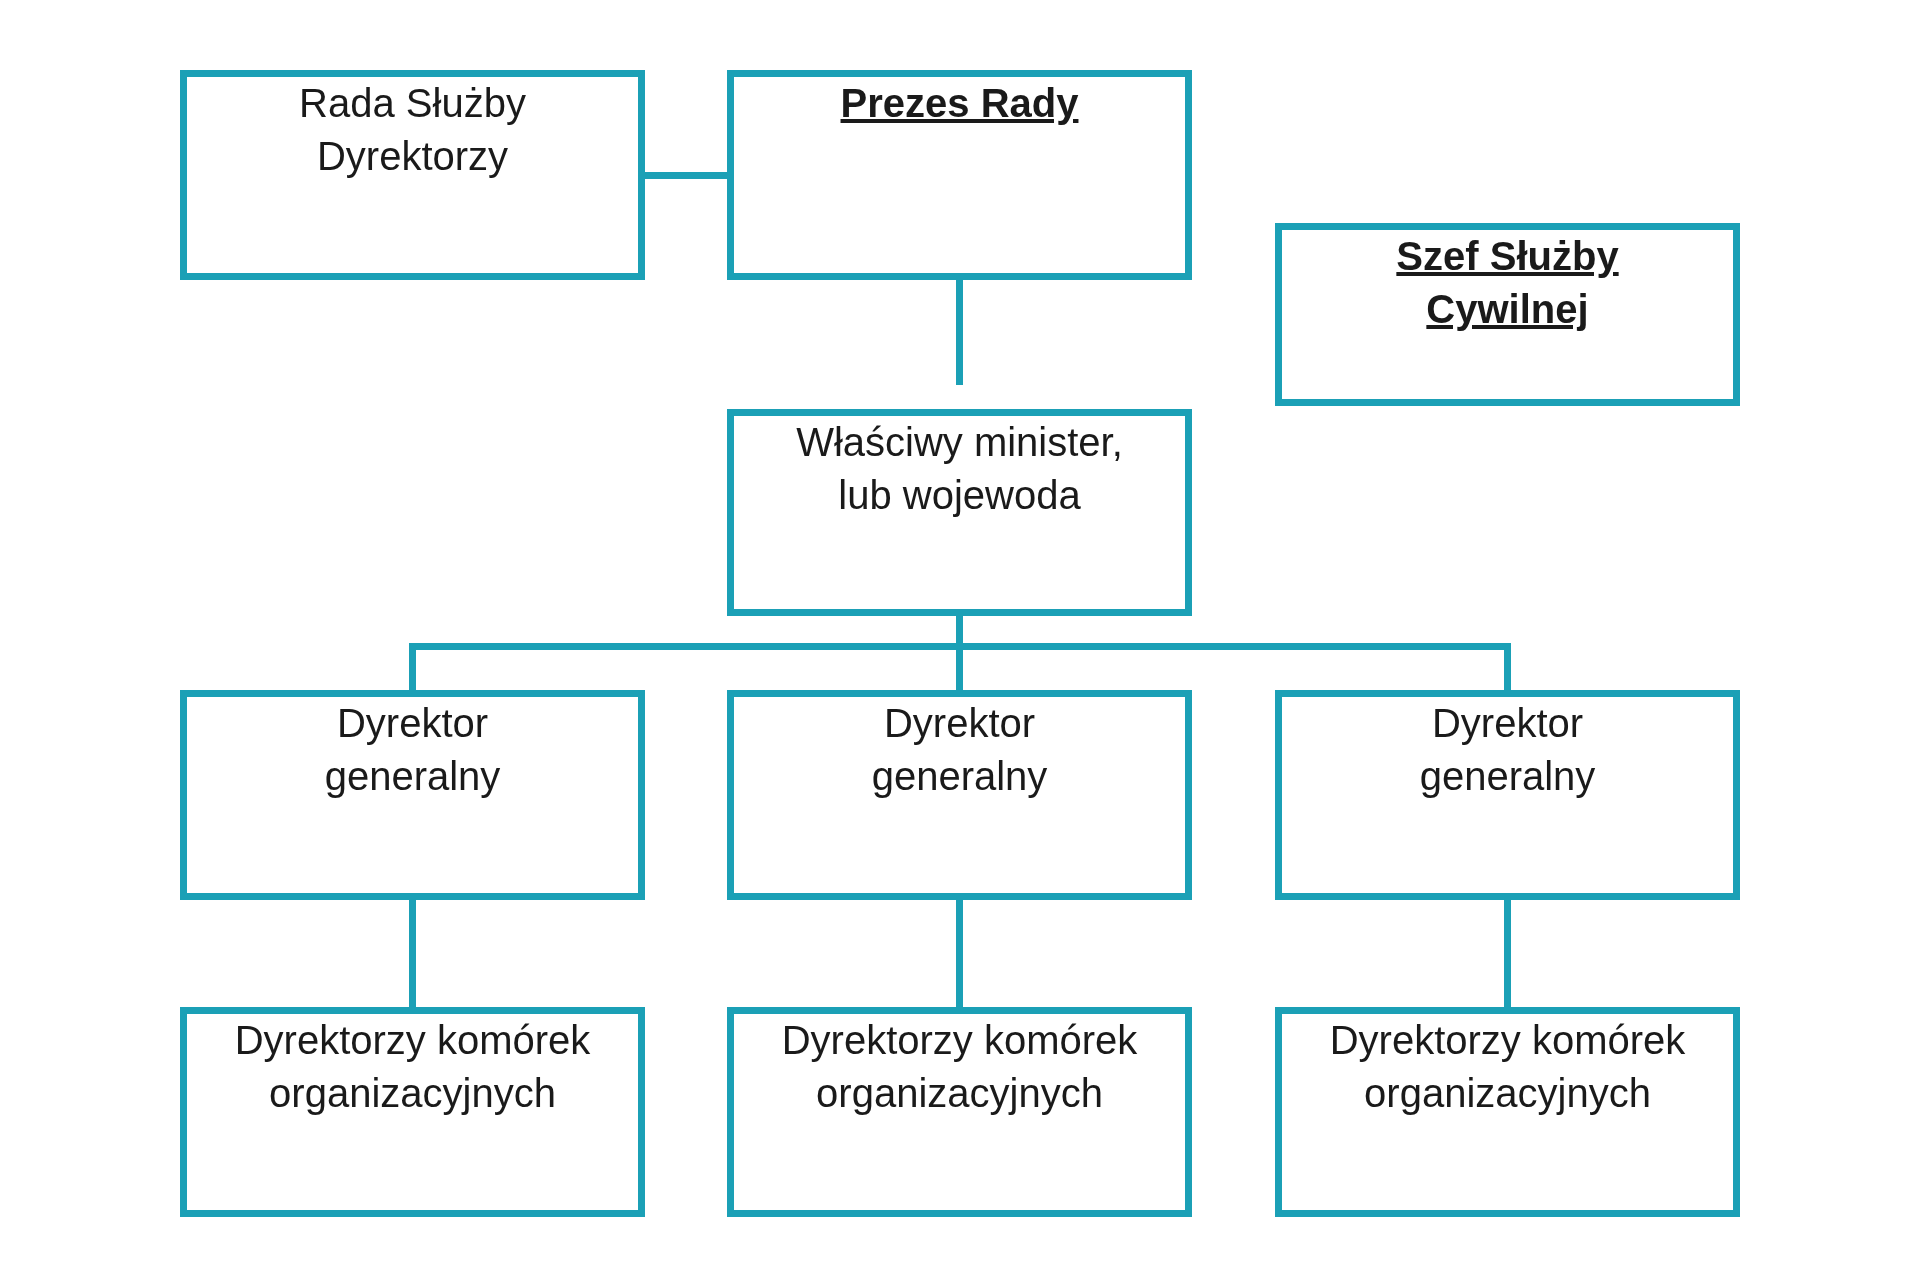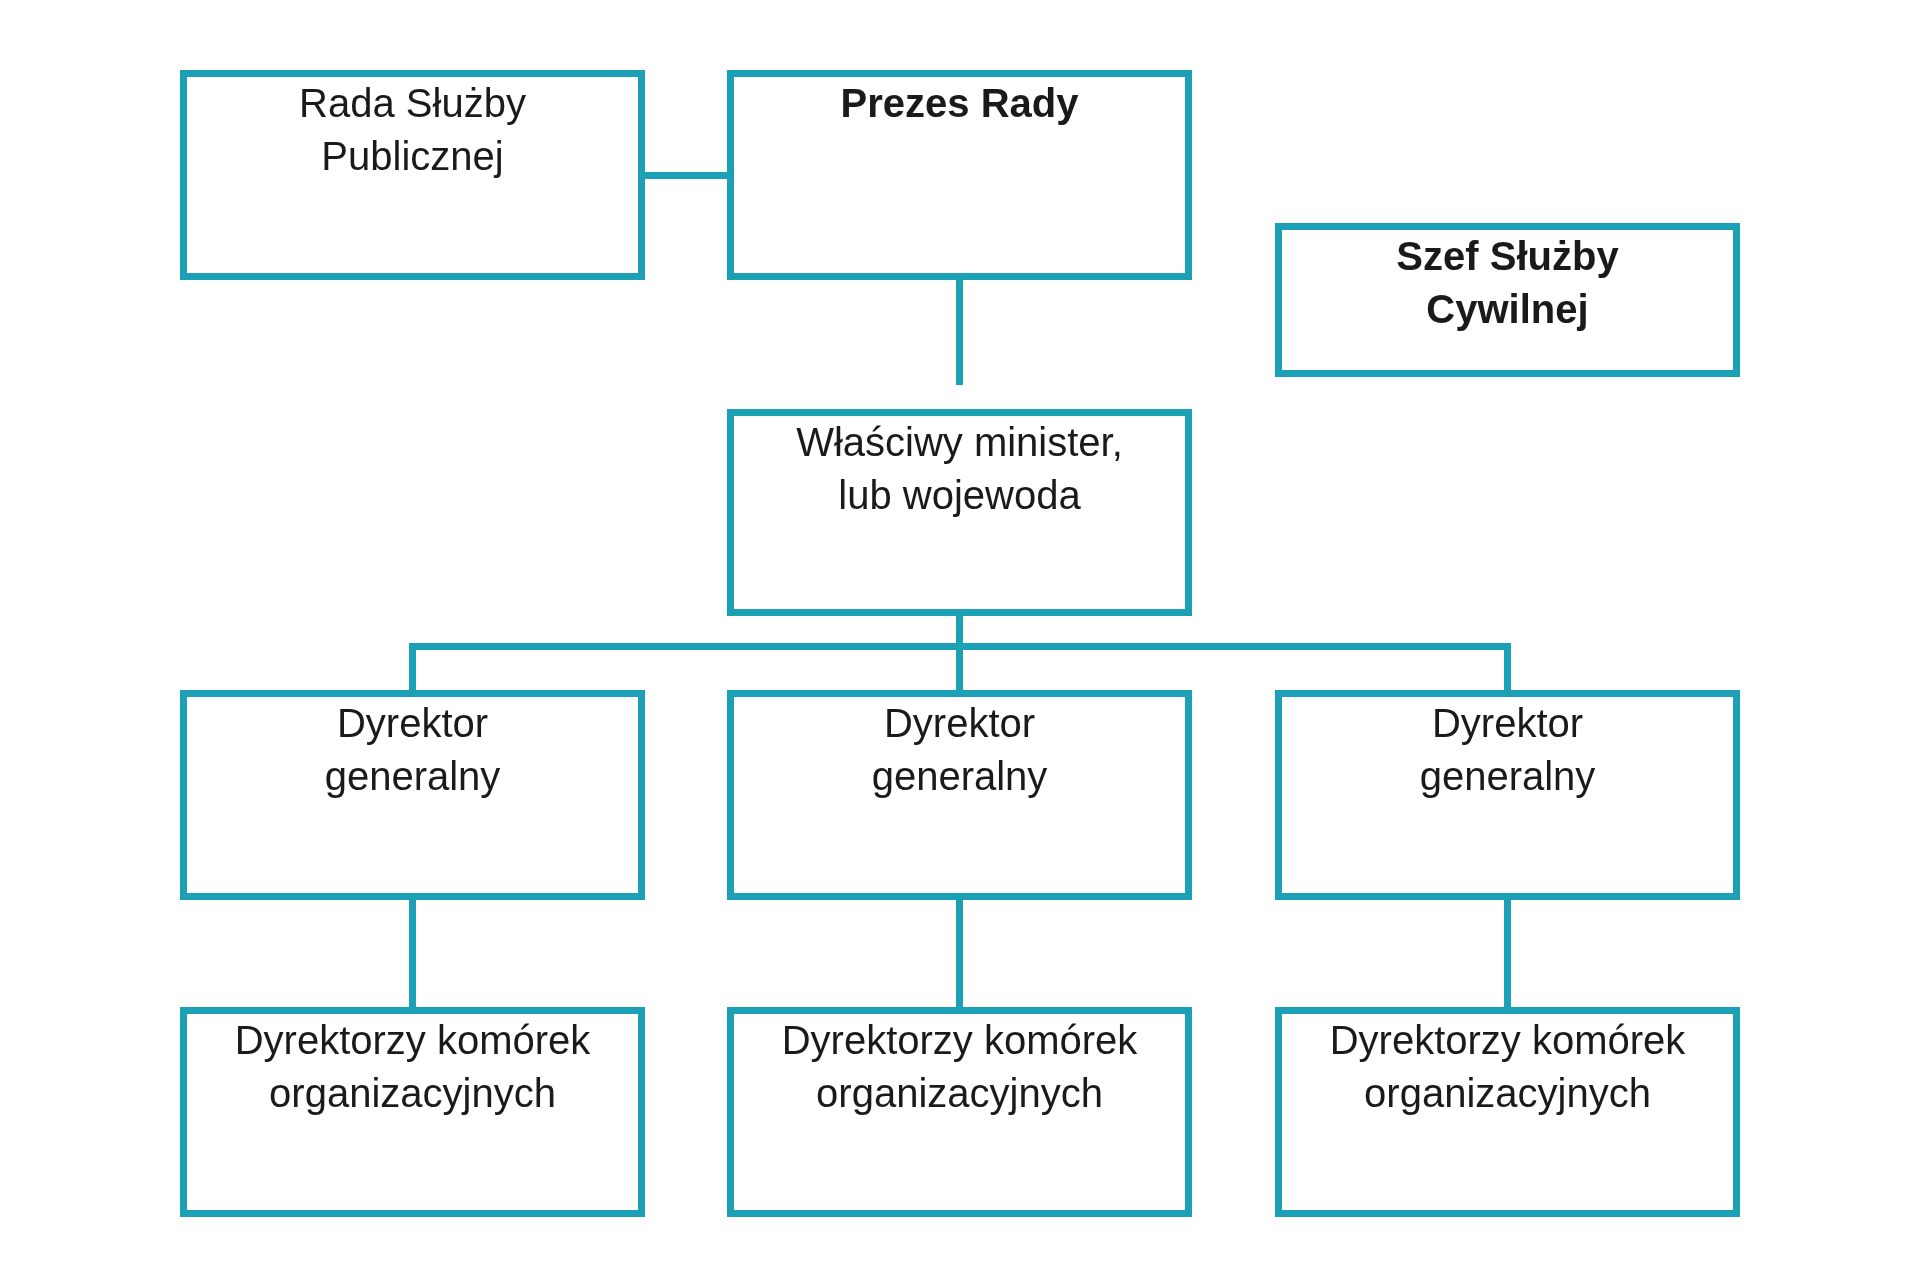--- a/index.html
+++ b/index.html
@@ -26,30 +26,30 @@
     display:flex;
     flex-direction:column;
     align-items:center;
     justify-content:flex-start;
     text-align:center;
     color:var(--text);
     font-size:40px;
     line-height:53px;
     font-weight:400;
   }
-  .node.bold{font-weight:700;}
+  .node.bold{font-weight:700;text-decoration:underline;}
   .node span{display:block;white-space:nowrap;}
   .edge{
     position:absolute;
     background:var(--accent);
   }
   
   #n-rada       {left:180px;  top:70px;   width:465px; height:210px;}
   #n-prezes     {left:727px;  top:70px;   width:465px; height:210px;}
-  #n-szef       {left:1275px; top:223px;  width:465px; height:154px;}
+  #n-szef       {left:1275px; top:223px;  width:465px; height:183px;}
   #n-minister   {left:727px;  top:385px;  width:465px; height:207px;margin-top:24px;}
   #n-dyr-1      {left:180px;  top:690px;  width:465px; height:210px;}
   #n-dyr-2      {left:727px;  top:690px;  width:465px; height:210px;}
   #n-dyr-3      {left:1275px; top:690px;  width:465px; height:210px;}
   #n-org-1      {left:180px;  top:1007px; width:465px; height:210px;}
   #n-org-2      {left:727px;  top:1007px; width:465px; height:210px;}
   #n-org-3      {left:1275px; top:1007px; width:465px; height:210px;}
   
   #e-rada-prezes      {left:645px;  top:172px; width:82px;   height:7px;}
   #e-prezes-minister  {left:956px;  top:280px; width:7px;    height:105px;}
@@ -71,21 +71,21 @@
   <div class="edge" id="e-minister-down"></div>
   <div class="edge" id="e-branch"></div>
   <div class="edge" id="e-stub-left"></div>
   <div class="edge" id="e-stub-right"></div>
   <div class="edge" id="e-dyr1-org1"></div>
   <div class="edge" id="e-dyr2-org2"></div>
   <div class="edge" id="e-dyr3-org3"></div>
 
   <div class="node" id="n-rada">
     <span>Rada Służby</span>
-    <span>Publicznej</span>
+    <span>Dyrektorzy</span>
   </div>
 
   <div class="node bold" id="n-prezes">
     <span>Prezes Rady</span>
   </div>
 
   <div class="node bold" id="n-szef">
     <span>Szef Służby</span>
     <span>Cywilnej</span>
   </div>

